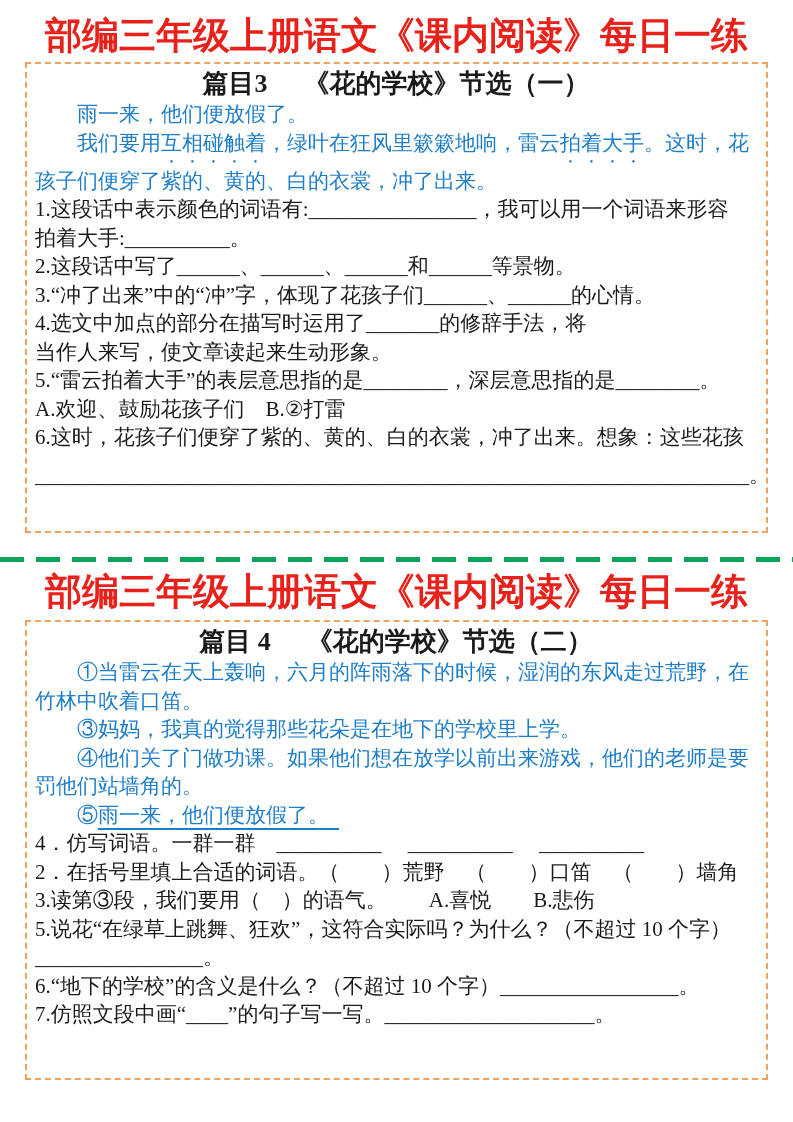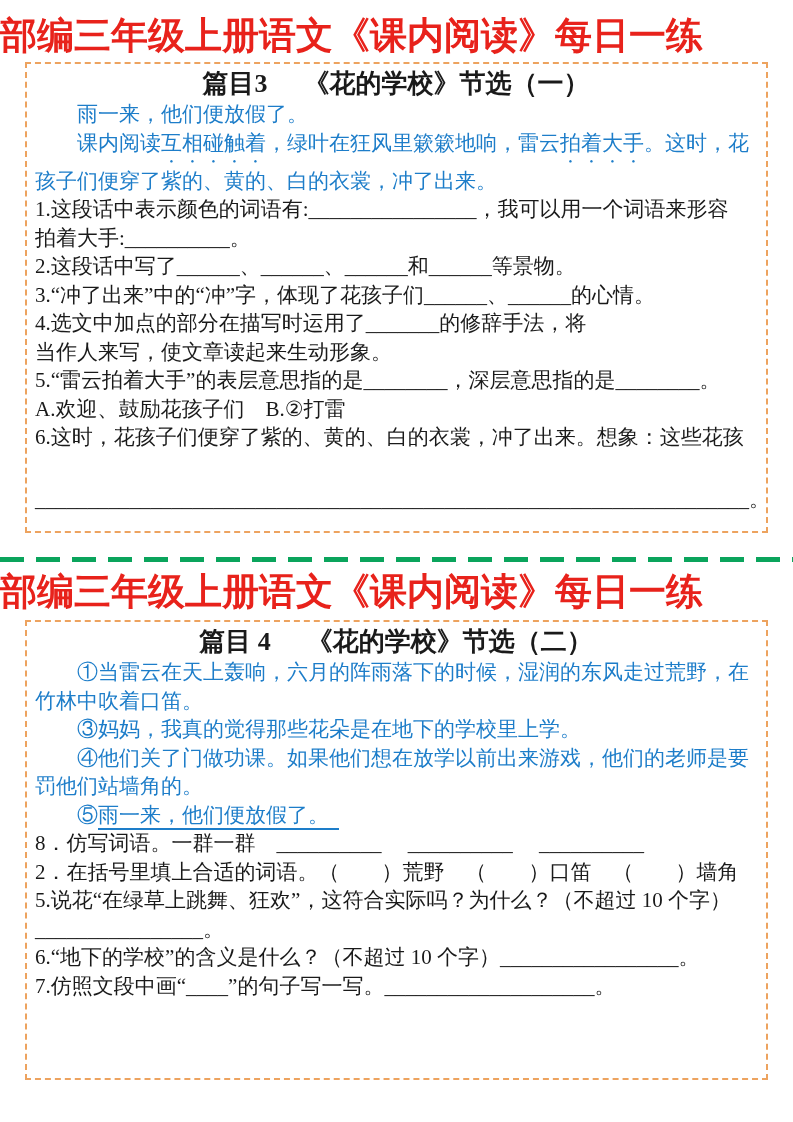--- a/index.html
+++ b/index.html
@@ -6,21 +6,21 @@
   .page{
     position:relative;
     width:793px;height:1122px;
     background:#ffffff;
     overflow:hidden;
     font-family:"Liberation Serif","DejaVu Serif",serif;
     color:#1a1a1a;
   }
   .main-title{
     margin:14px 0 4px;
-    text-align:left;
+    text-align:center;
     font-size:37px;
     line-height:44px;
     font-weight:bold;
     color:#e8221b;
     letter-spacing:0px;
     white-space:nowrap;
   }
   .box{
     margin:0 25px;
     border:2px dashed #eda35f;
@@ -44,21 +44,21 @@
     text-indent:2em;
   }
   .em-dots{
     -webkit-text-emphasis:filled dot;
     -webkit-text-emphasis-position:under right;
     text-emphasis:filled dot;
     text-emphasis-position:under right;
     margin-top:48px;
   }
   .q-line{margin:0;}
-  .answer-line{margin-top:33px;}
+  .answer-line{margin-top:9px;}
   .u-blue{
     border-bottom:2px solid #1d7dc9;
     padding-right:10px;
     padding-bottom:1px;
   }
   .divider{
     width:793px;height:5px;
     margin-top:24px;
     background:repeating-linear-gradient(90deg,#0aa45c 0 24px,transparent 24px 36px);
   }
@@ -71,21 +71,21 @@
 
   <h1 class="main-title">部编三年级上册语文《课内阅读》每日一练</h1>
 
   <div class="box box1">
     <div class="box-heading">
       <span class="heading-num">篇目3</span><span>《花的学校》节选（一）</span>
     </div>
 
     <p class="passage"><span>雨一来，他们便放假了。</span></p>
 
-    <p class="passage"><span>课内阅读</span><span class="em-dots">互相碰触着</span><span>，绿叶在狂风里簌簌地响，雷云</span><span class="em-dots">拍着大手</span><span>。这时，花孩子们便穿了紫的、黄的、白的衣裳，冲了出来。</span></p>
+    <p class="passage"><span>我们要用</span><span class="em-dots">互相碰触着</span><span>，绿叶在狂风里簌簌地响，雷云</span><span class="em-dots">拍着大手</span><span>。这时，花孩子们便穿了紫的、黄的、白的衣裳，冲了出来。</span></p>
 
     <div class="q-line">1.这段话中表示颜色的词语有:________________，我可以用一个词语来形容</div>
     <div class="q-line">拍着大手:__________。</div>
     <div class="q-line">2.这段话中写了______、______、______和______等景物。</div>
     <div class="q-line">3.“冲了出来”中的“冲”字，体现了花孩子们______、______的心情。</div>
     <div class="q-line">4.选文中加点的部分在描写时运用了_______的修辞手法，将</div>
     <div class="q-line">当作人来写，使文章读起来生动形象。</div>
     <div class="q-line">5.“雷云拍着大手”的表层意思指的是________，深层意思指的是________。</div>
     <div class="q-line">A.欢迎、鼓励花孩子们　B.②打雷</div>
     <div class="q-line">6.这时，花孩子们便穿了紫的、黄的、白的衣裳，冲了出来。想象：这些花孩</div>
@@ -99,21 +99,22 @@
   <div class="box box2">
     <div class="box-heading">
       <span class="heading-num">篇目 4</span><span>《花的学校》节选（二）</span>
     </div>
 
     <p class="passage">①当雷云在天上轰响，六月的阵雨落下的时候，湿润的东风走过荒野，在竹林中吹着口笛。</p>
     <p class="passage">③妈妈，我真的觉得那些花朵是在地下的学校里上学。</p>
     <p class="passage">④他们关了门做功课。如果他们想在放学以前出来游戏，他们的老师是要罚他们站墙角的。</p>
     <p class="passage"><span>⑤</span><span class="u-blue">雨一来，他们便放假了。</span></p>
 
-    <div class="q-line">8．仿写词语。一群一群　__________　 __________　 __________</div>
+    <div class="q-line">4．仿写词语。一群一群　__________　 __________　 __________</div>
     <div class="q-line">2．在括号里填上合适的词语。（　　）荒野　（　　）口笛　（　　）墙角</div>
+    <div class="q-line">3.读第③段，我们要用（　）的语气。　　A.喜悦　　B.悲伤</div>
     <div class="q-line">5.说花“在绿草上跳舞、狂欢”，这符合实际吗？为什么？（不超过 10 个字）</div>
     <div class="q-line">________________。</div>
     <div class="q-line">6.“地下的学校”的含义是什么？（不超过 10 个字）_________________。</div>
     <div class="q-line">7.仿照文段中画“____”的句子写一写。____________________。</div>
   </div>
 
 </div>
 
 </body></html>

